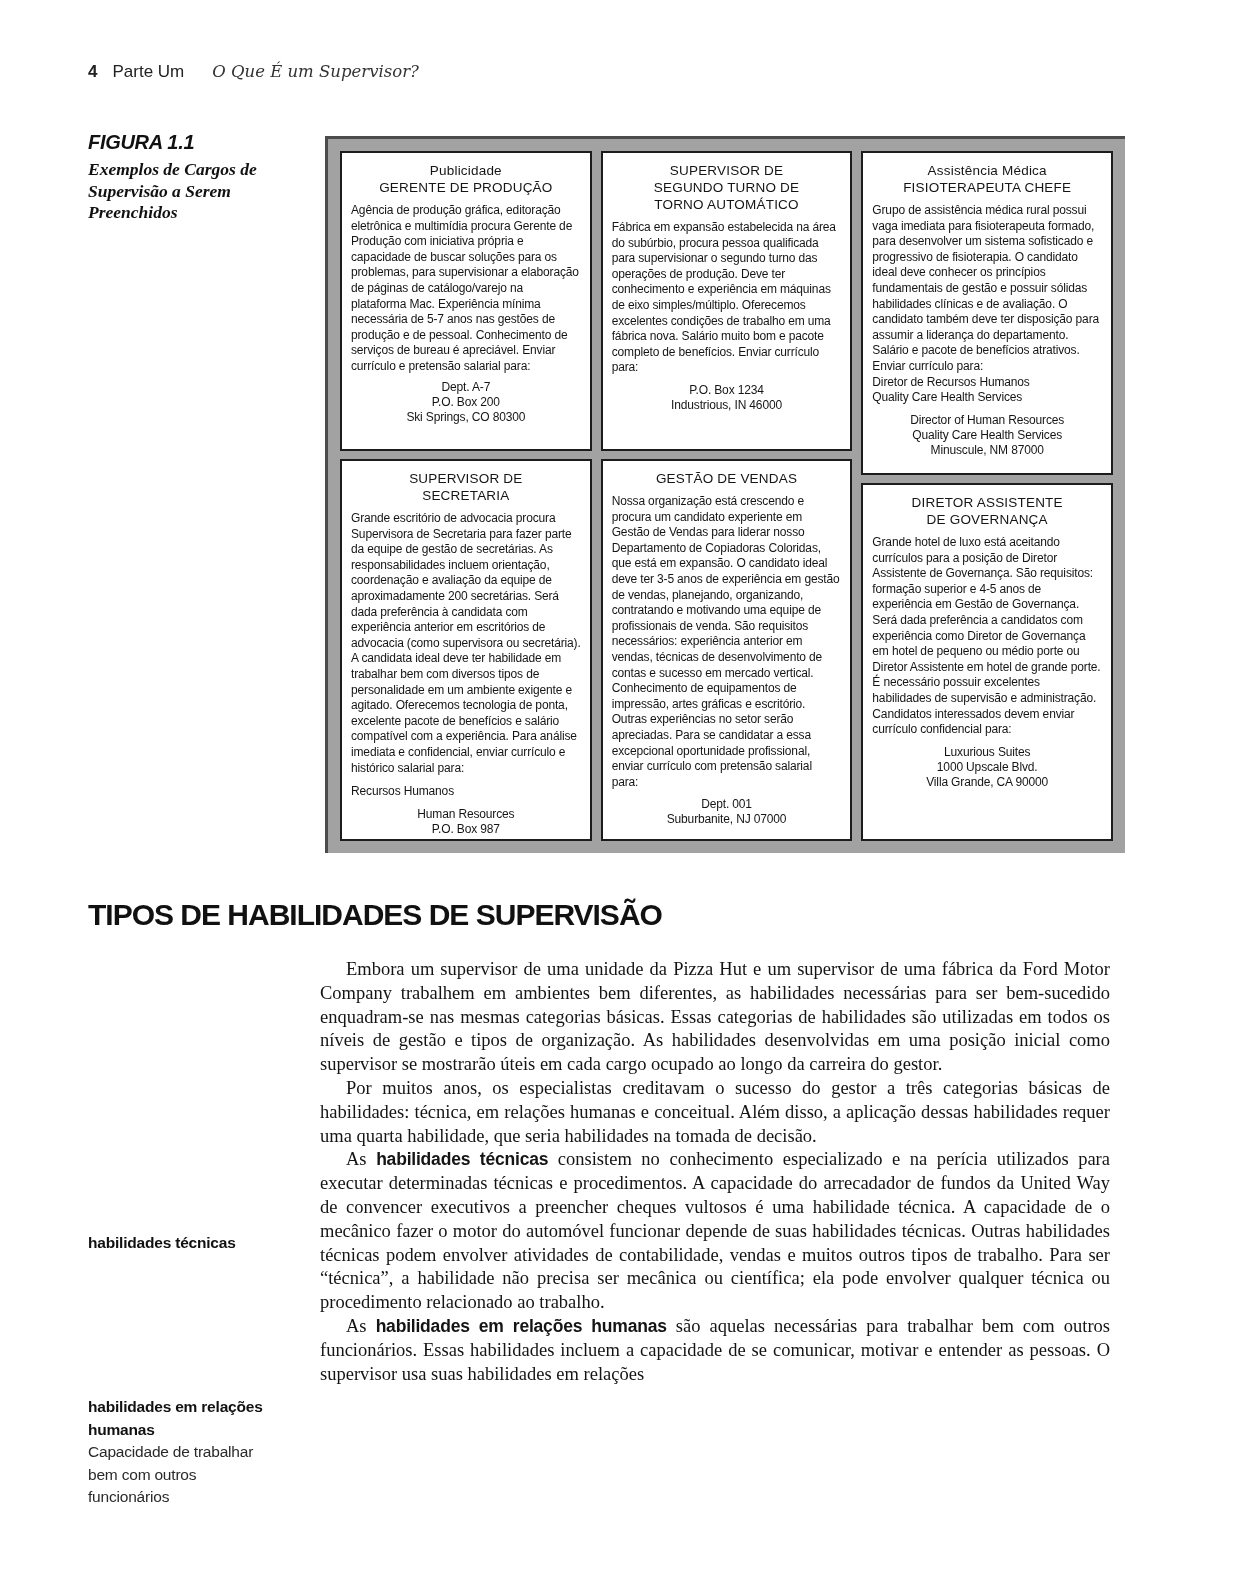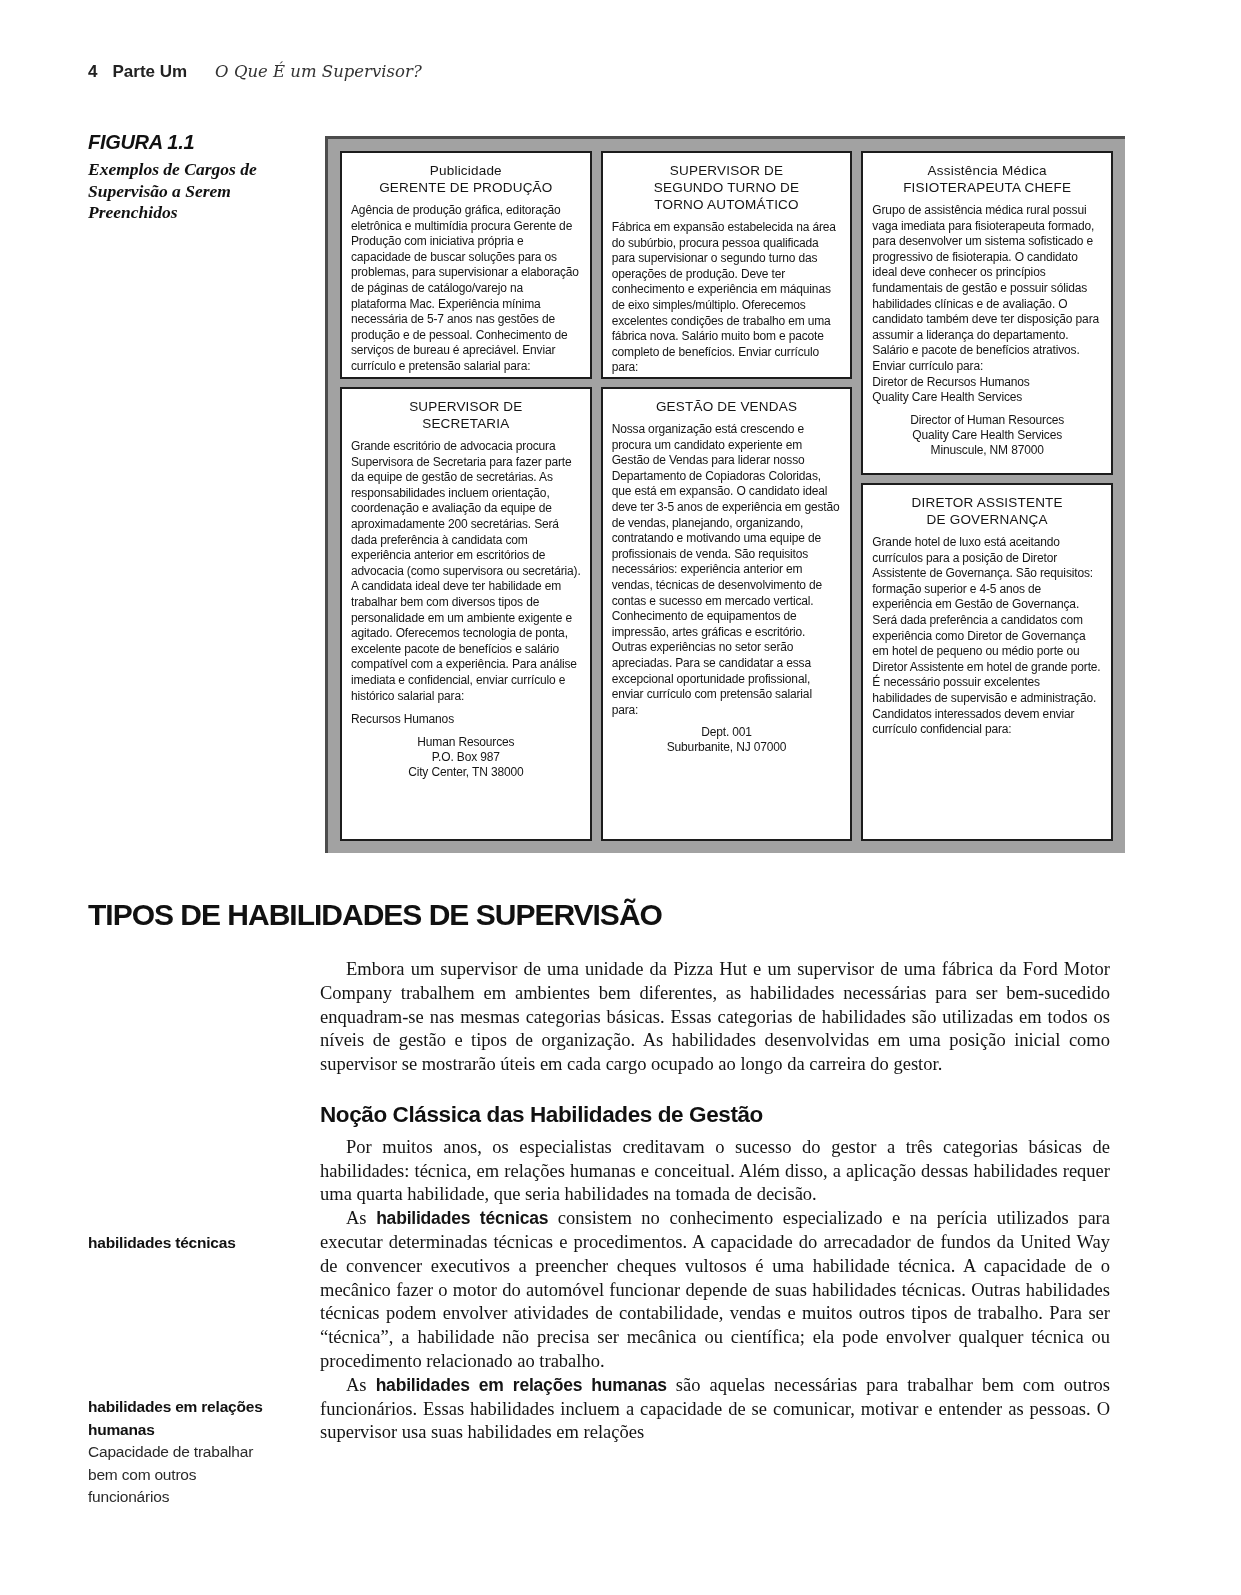--- a/index.html
+++ b/index.html
@@ -12,21 +12,21 @@
     overflow:hidden;
   }
 
   
   .runhead{
     position:absolute;left:88px;top:62px;
     font-family:"Liberation Sans",sans-serif;
     font-size:17px;color:#222;white-space:nowrap;
   }
   .runhead .pagenum{font-weight:bold;}
-  .runhead .part{margin-left:15px;font-weight:bold;}
+  .runhead .part{margin-left:15px;}
   .runhead .chapter{
     margin-left:28px;
     font-family:"DejaVu Serif","Liberation Serif",serif;
     font-style:italic;font-size:16.5px;color:#333;
   }
 
   
   .fig-caption{position:absolute;left:88px;top:131px;width:230px;font-style:italic;}
   .fig-label{
     font-family:"Liberation Sans",sans-serif;
@@ -48,21 +48,21 @@
   }
   .fig-grid{display:flex;gap:9px;height:100%;}
   .fig-col{flex:1 1 0;display:flex;flex-direction:column;gap:8px;min-width:0;}
   .ad-box{
     background:#ffffff;
     border:2px solid #1c1c1c;box-sizing:border-box;
     padding:7px 9px 6px 9px;overflow:hidden;
     font-family:"Liberation Sans",sans-serif;
     font-size:12px;line-height:15.6px;letter-spacing:-0.15px;color:#151515;
   }
-  .h278{flex:0 0 auto;height:228px;}
+  .h278{flex:0 0 auto;height:300px;}
   .h338{flex:0 0 auto;height:324px;}
   .grow{flex:1 1 auto;}
   .ad-title{
     text-align:center;white-space:pre-line;
     font-size:13.5px;line-height:17px;letter-spacing:0.2px;
     margin:2px 0 7px 0;
   }
   .ad-body{white-space:pre-line;}
   .ad-footer-left{margin-top:8px;}
   .ad-footer{text-align:center;white-space:pre-line;margin-top:7px;line-height:15px;}
@@ -164,31 +164,33 @@
 Diretor de Recursos Humanos
 Quality Care Health Services</div>
         <div class="ad-footer">Director of Human Resources
 Quality Care Health Services
 Minuscule, NM 87000</div>
       </div>
       <div class="ad-box grow">
         <div class="ad-title">DIRETOR ASSISTENTE
 DE GOVERNANÇA</div>
         <div class="ad-body">Grande hotel de luxo está aceitando currículos para a posição de Diretor Assistente de Governança. São requisitos: formação superior e 4-5 anos de experiência em Gestão de Governança. Será dada preferência a candidatos com experiência como Diretor de Governança em hotel de pequeno ou médio porte ou Diretor Assistente em hotel de grande porte. É necessário possuir excelentes habilidades de supervisão e administração. Candidatos interessados devem enviar currículo confidencial para:</div>
+        <div class="ad-footer">Luxurious Suites
+1000 Upscale Blvd.
+Villa Grande, CA 90000</div>
       </div>
     </div>
 
   </div>
 </div>
 
 <h1 class="main-heading">TIPOS DE HABILIDADES DE SUPERVISÃO</h1>
 
 <div class="text-col">
   <p>Embora um supervisor de uma unidade da Pizza Hut e um supervisor de uma fábrica da Ford Motor Company trabalhem em ambientes bem diferentes, as habilidades necessárias para ser bem-sucedido enquadram-se nas mesmas categorias básicas. Essas categorias de habilidades são utilizadas em todos os níveis de gestão e tipos de organização. As habilidades desenvolvidas em uma posição inicial como supervisor se mostrarão úteis em cada cargo ocupado ao longo da carreira do gestor.</p>
-  <h2 class="subhead">Noção Clássica das Habilidades de Gestão</h2>
   <p>Por muitos anos, os especialistas creditavam o sucesso do gestor a três categorias básicas de habilidades: técnica, em relações humanas e conceitual. Além disso, a aplicação dessas habilidades requer uma quarta habilidade, que seria habilidades na tomada de decisão.</p>
   <p><span>As </span><span class="key-term">habilidades técnicas</span><span> consistem no conhecimento especializado e na perícia utilizados para executar determinadas técnicas e procedimentos. A capacidade do arrecadador de fundos da United Way de convencer executivos a preencher cheques vultosos é uma habilidade técnica. A capacidade de o mecânico fazer o motor do automóvel funcionar depende de suas habilidades técnicas. Outras habilidades técnicas podem envolver atividades de contabilidade, vendas e muitos outros tipos de trabalho. Para ser “técnica”, a habilidade não precisa ser mecânica ou científica; ela pode envolver qualquer técnica ou procedimento relacionado ao trabalho.</span></p>
   <p><span>As </span><span class="key-term">habilidades em relações humanas</span><span> são aquelas necessárias para trabalhar bem com outros funcionários. Essas habilidades incluem a capacidade de se comunicar, motivar e entender as pessoas. O supervisor usa suas habilidades em relações</span></p>
 </div>
 
 <div class="margin-note" id="mn1">
   <div class="mn-term">habilidades técnicas</div>
 </div>
 <div class="margin-note" id="mn2">
   <div class="mn-term">habilidades em relações humanas</div>

